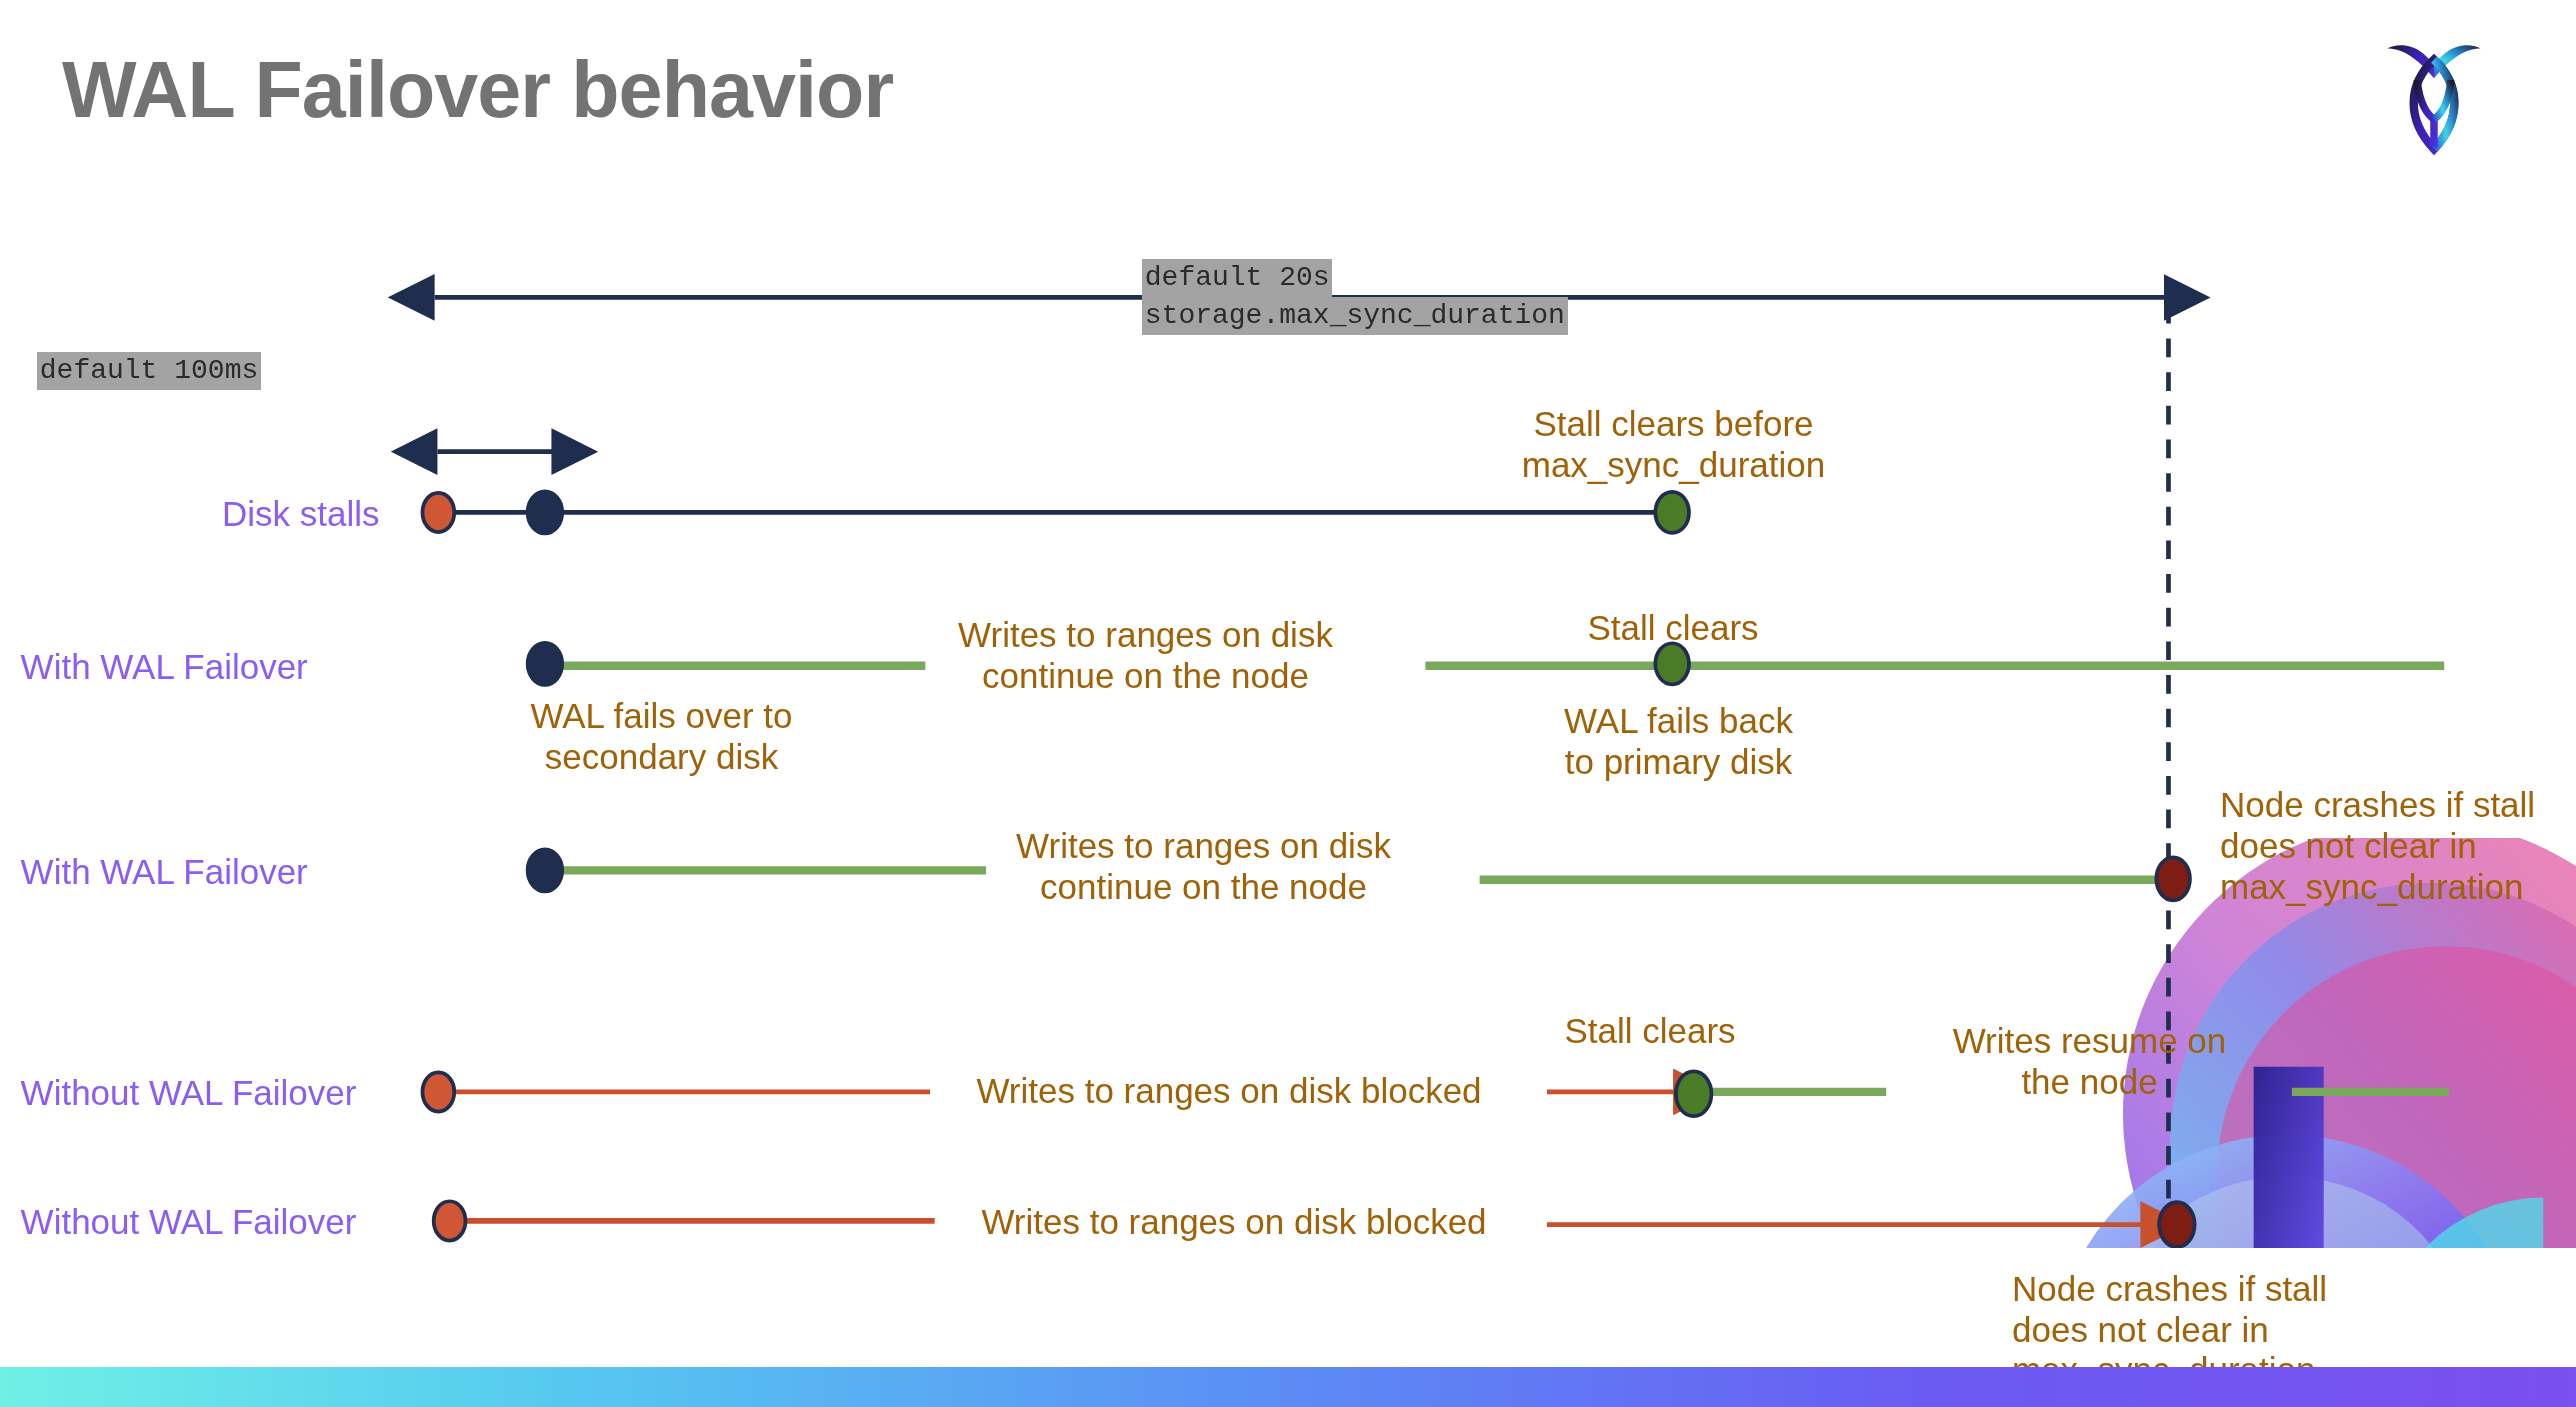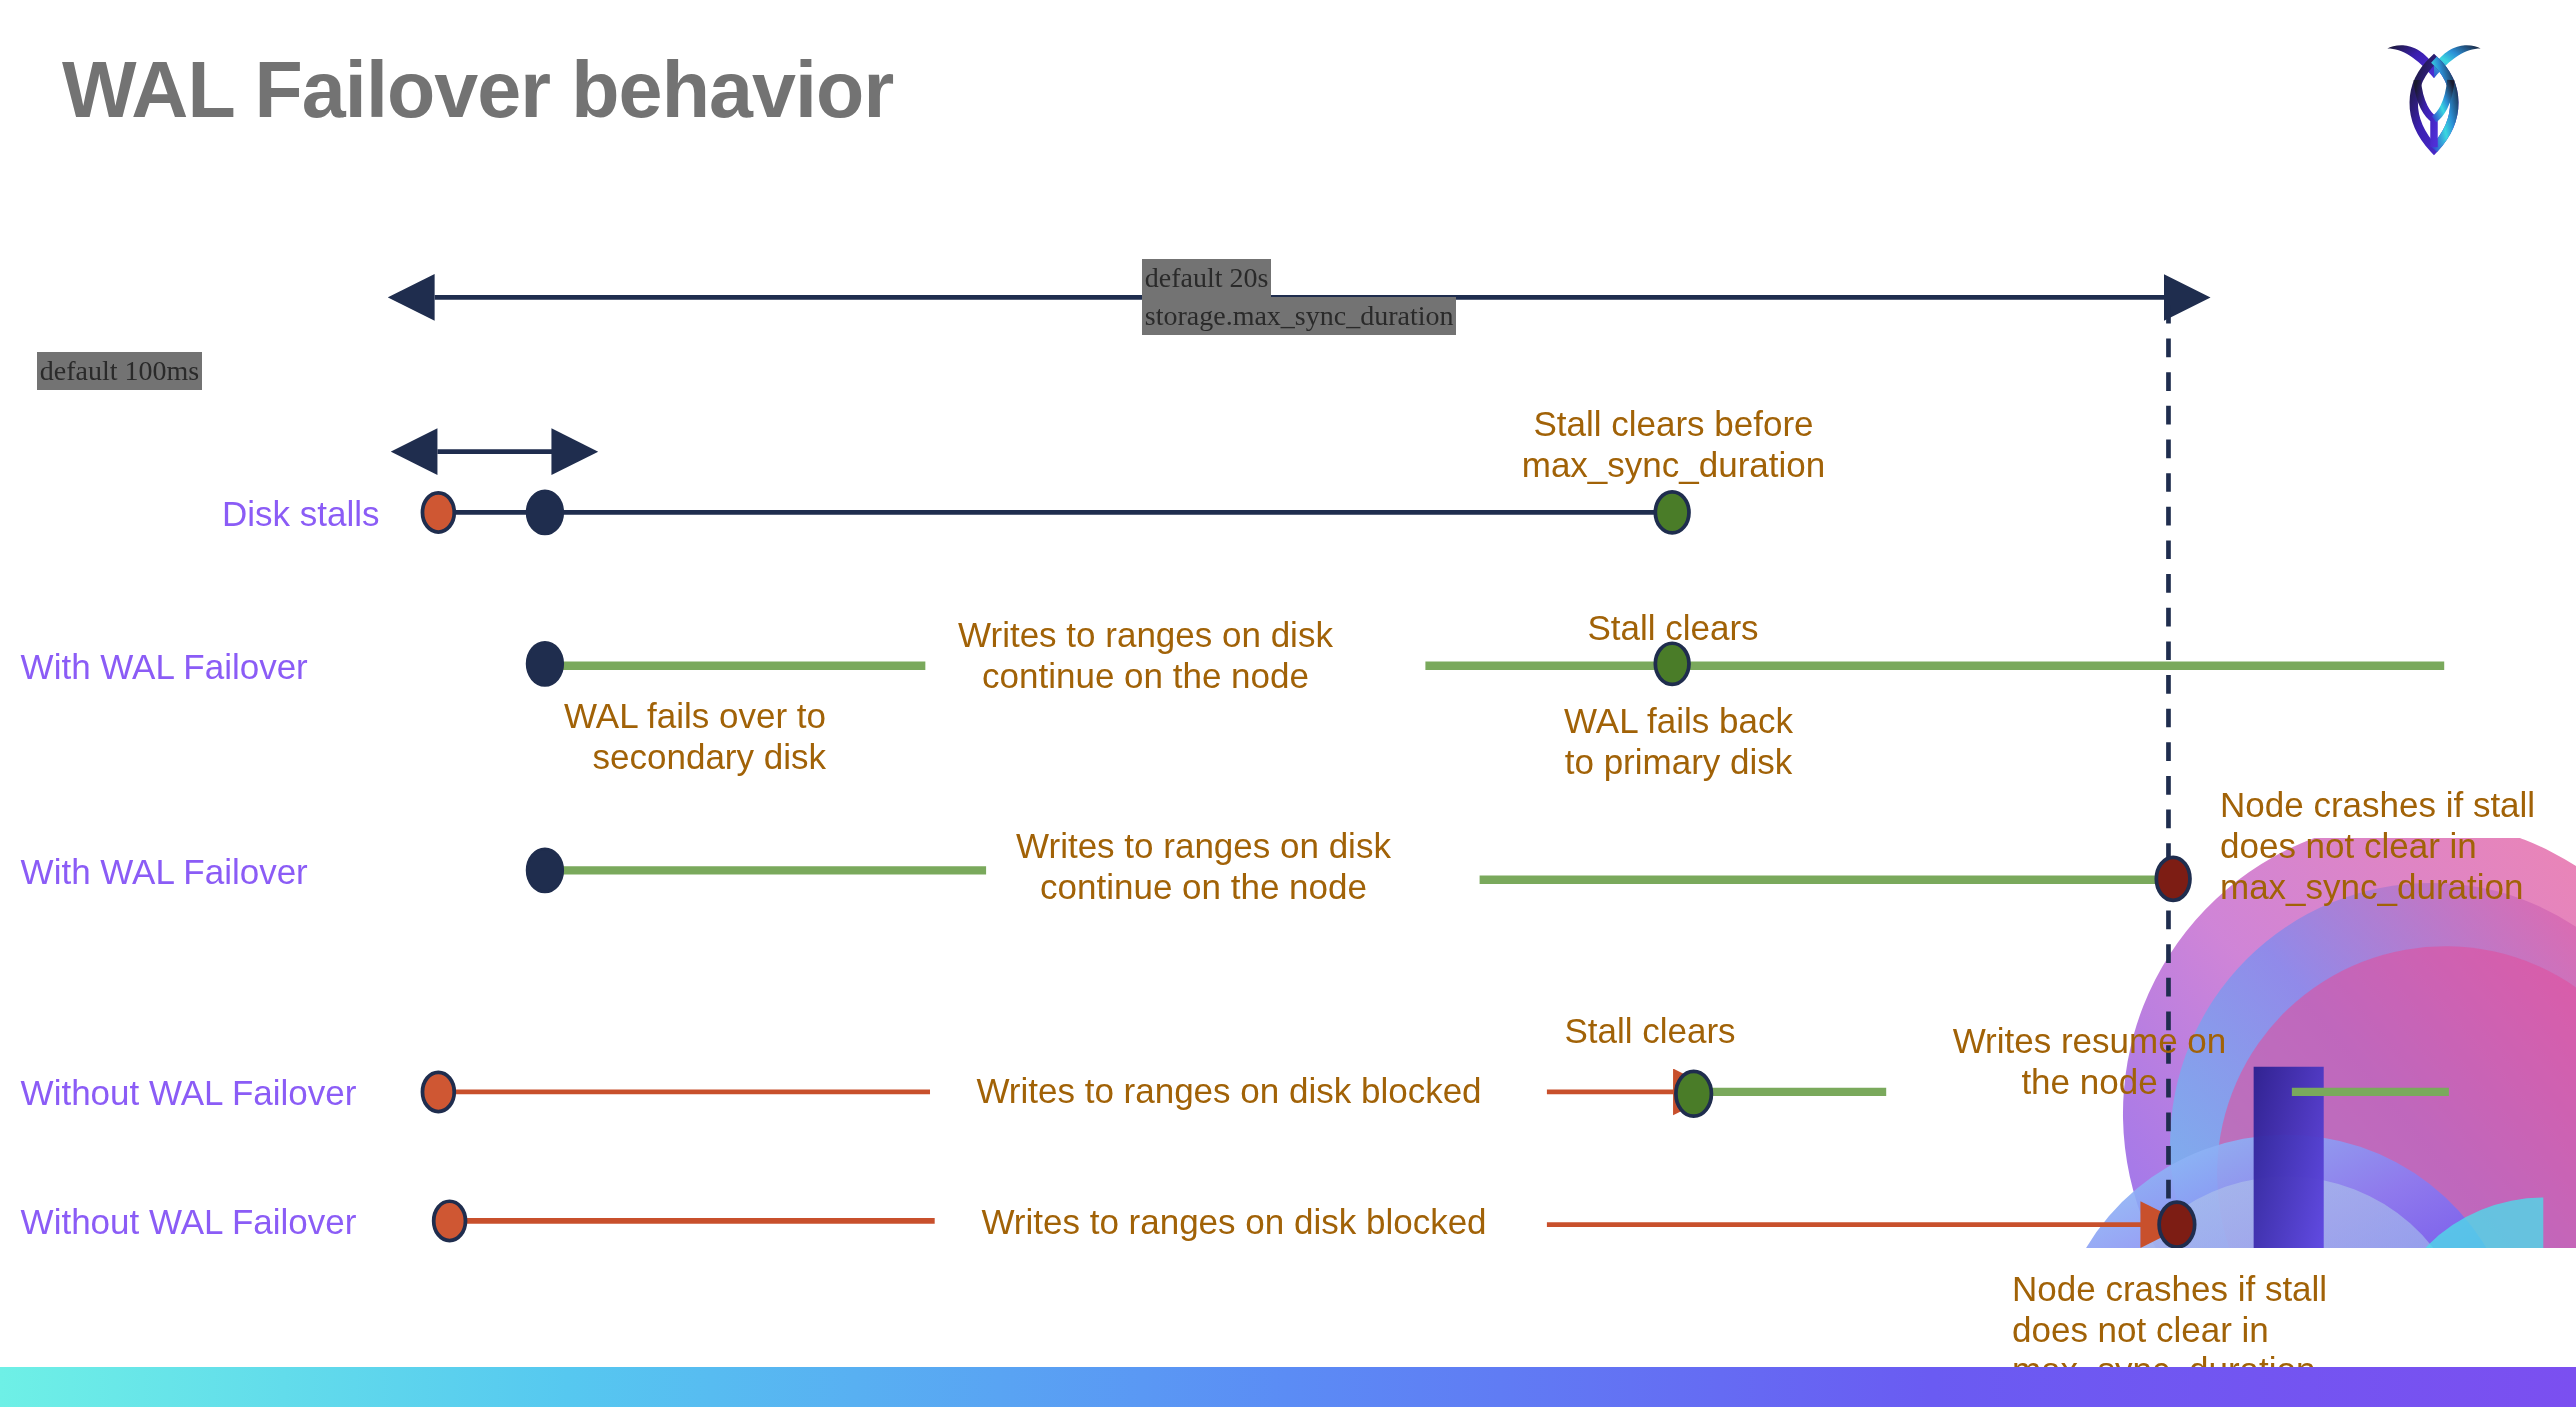--- a/index.html
+++ b/index.html
@@ -29,23 +29,23 @@
     position:absolute;left:0;bottom:0;width:100%;height:41px;
     background:linear-gradient(90deg,#6ef0e6 0%,#56c8f0 22%,#5b8cf5 50%,#6a5bf2 75%,#7b4ff0 100%);
   }
 
   
   .canvas{position:absolute;left:0;top:0;width:2576px;height:1408px;}
 
   
   .code-chip{
     position:absolute;
-    font-family:Liberation Serif, serif;
+    font-family:Liberation Mono, monospace;
     font-size:28px;color:#2a2a2a;
-    background:#737373;
+    background:#a3a3a3;
     line-height:1.28;
     white-space:nowrap;
     padding:0.9px 2.8px;
   }
   .chip-20s{left:1142px;top:259px;}
   .chip-msd{left:1142px;top:297px;}
   .chip-100ms{left:37px;top:352px;}
   .chip-uot{left:37px;top:391px;}
 
   
@@ -206,21 +206,21 @@
 
   <div class="row-label" style="left:222px;top:494px;">Disk stalls</div>
   <div class="row-label" style="left:20.6px;top:647px;">With WAL Failover</div>
   <div class="row-label" style="left:20.6px;top:852px;">With WAL Failover</div>
   <div class="row-label" style="left:20.6px;top:1073px;">Without WAL Failover</div>
   <div class="row-label" style="left:20.6px;top:1202px;">Without WAL Failover</div>
 
   <div class="lbl c" style="left:1496px;top:404px;width:355px;">Stall clears before
 max_sync_duration</div>
 
-  <div class="lbl c" style="left:433px;top:696px;width:393px;text-align:right;">WAL fails over to
+  <div class="lbl c" style="left:465px;top:696px;width:393px;">WAL fails over to
 secondary disk</div>
 
   <div class="lbl c" style="left:935px;top:615px;width:421px;">Writes to ranges on disk
 continue on the node</div>
 
   <div class="lbl c" style="left:1533px;top:608px;width:280px;">Stall clears</div>
 
   <div class="lbl c" style="left:1496px;top:701px;width:365px;">WAL fails  back
 to primary disk</div>
 

